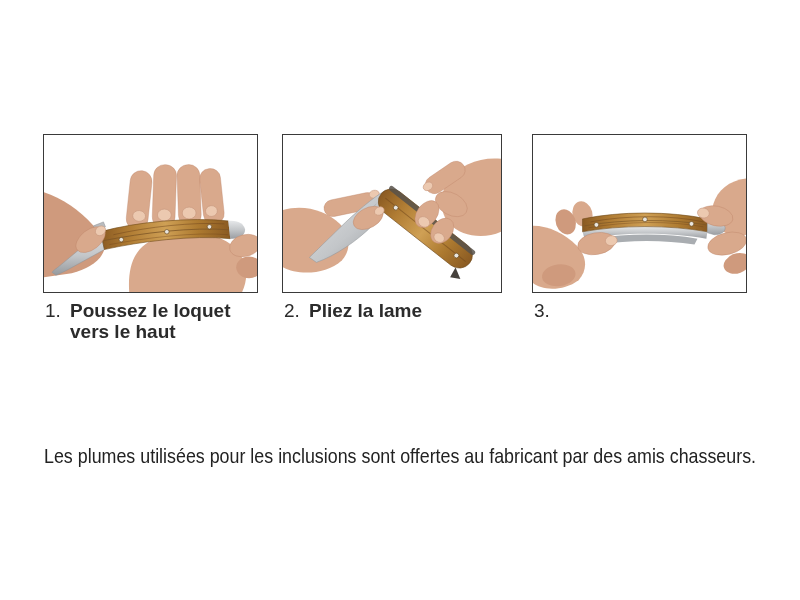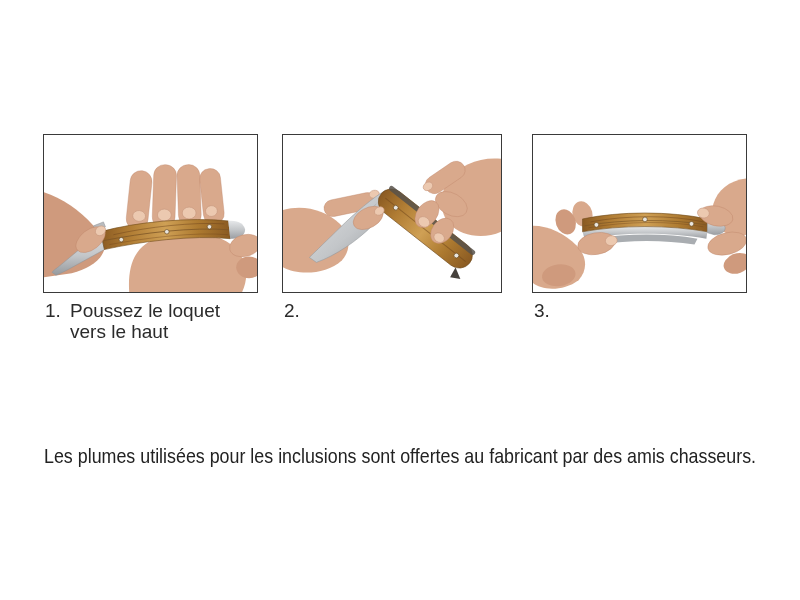--- a/index.html
+++ b/index.html
@@ -9,21 +9,21 @@
   }
   .photo-box{
     position:absolute;border:1.5px solid #3a3a3a;background:#ffffff;box-sizing:border-box;
   }
   .photo-box svg{display:block;width:100%;height:100%;}
   .caption{
     position:absolute;display:flex;align-items:flex-start;
     font-size:19px;line-height:21px;color:#2b2b2b;letter-spacing:0;
   }
   .caption .num{flex:none;width:25px;}
-  .caption .txt{white-space:pre-line;}
+  .caption .txt{white-space:pre-line;font-weight:bold;}
   .footer-note{
     position:absolute;left:44px;top:444px;white-space:nowrap;
     font-size:21px;line-height:24px;color:#222222;
     transform:scaleX(0.85);transform-origin:0 0;
   }
 </style>
 </head>
 <body>
 
 <div class="stage">
@@ -208,20 +208,21 @@
   </div>
 
   <div class="caption" style="left:45px;top:300px;width:225px">
     <span class="num">1.</span>
     <span class="txt">Poussez le loquet
 vers le haut</span>
   </div>
 
   <div class="caption" style="left:284px;top:300px;width:225px">
     <span class="num">2.</span>
+    <span class="txt">Pliez la lame</span>
   </div>
 
   <div class="caption" style="left:534px;top:300px;width:240px">
     <span class="num">3.</span>
   </div>
 
   <div class="footer-note">Les plumes utilisées pour les inclusions sont offertes au fabricant par des amis chasseurs.</div>
 
 </div>
 

